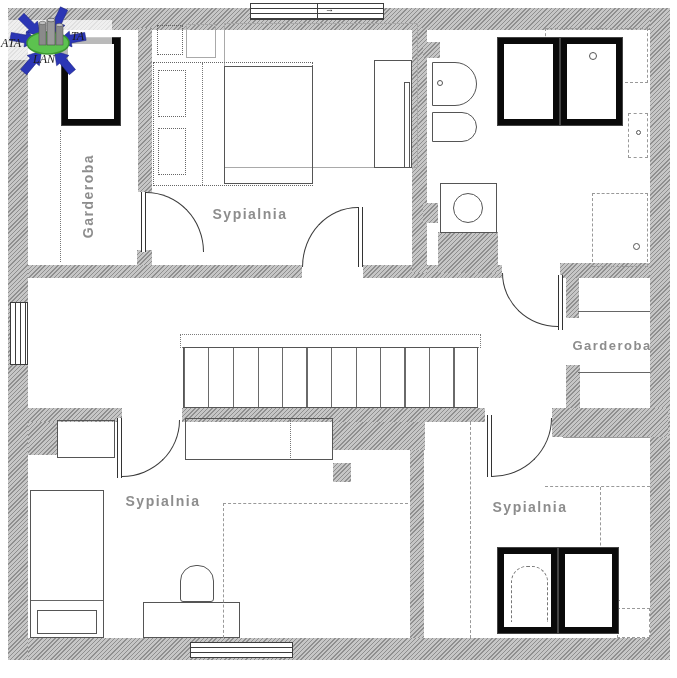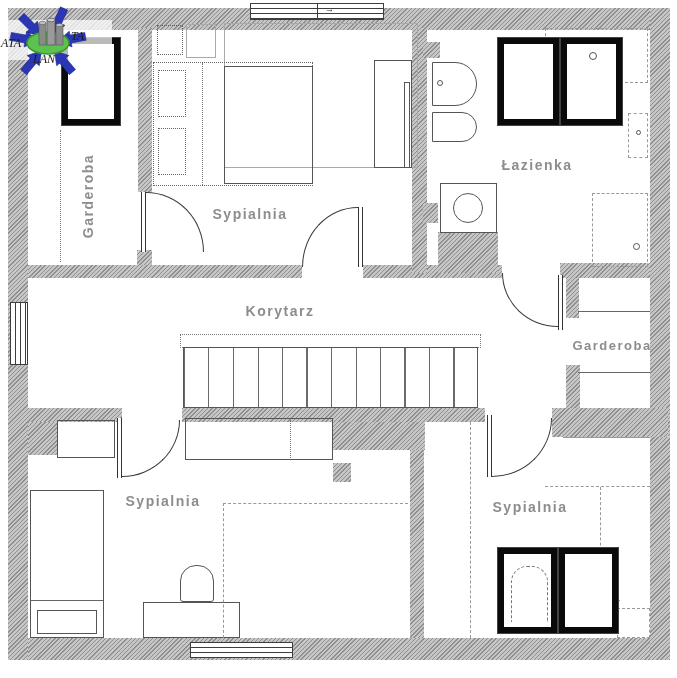--- a/index.html
+++ b/index.html
@@ -131,22 +131,20 @@
   <div class="abs" style="left:545px;top:486px;width:105px;height:1px;border-top:1px dashed #999;"></div>
   <div class="abs" style="left:600px;top:487px;width:1px;height:114px;border-left:1px dashed #999;"></div>
   <div class="abs" style="left:600px;top:600px;width:20px;height:1px;border-top:1px dashed #999;"></div>
   <div class="abs dash" style="left:617px;top:608px;width:33px;height:30px;"></div>
   <div class="abs roofwin" style="left:498px;top:548px;width:59px;height:85px;"></div>
   <div class="abs roofwin" style="left:559px;top:548px;width:59px;height:85px;"></div>
   <div class="abs arch-dash" style="left:511px;top:566px;width:37px;height:56px;"></div>
 
   <div class="label" style="left:30px;top:188px;width:116px;transform:rotate(-90deg);">Garderoba</div>
   <div class="label" style="left:190px;top:206px;width:120px;">Sypialnia</div>
-  <div class="label" style="left:477px;top:157px;width:120px;">Łazienka</div>
-  <div class="label" style="left:220px;top:303px;width:120px;">Korytarz</div>
   <div class="label" style="left:552px;top:338px;width:120px;font-size:13px;">Garderoba</div>
   <div class="label" style="left:103px;top:493px;width:120px;">Sypialnia</div>
   <div class="label" style="left:470px;top:499px;width:120px;">Sypialnia</div>
 
   <svg class="abs" style="left:0px;top:6px;" width="125" height="72" viewBox="0 0 125 72">
     <rect x="0" y="14" width="112" height="40" fill="#ffffff" opacity="0.72"></rect>
 
     <g fill="#2b36b5" stroke="#1a2180" stroke-width="0.5">
       <g transform="translate(48,37) rotate(45)">
           <path d="M-38,-4 L-23,-4 L-23,-8 L-10,0 L-23,8 L-23,4 L-38,4 Z"></path>

